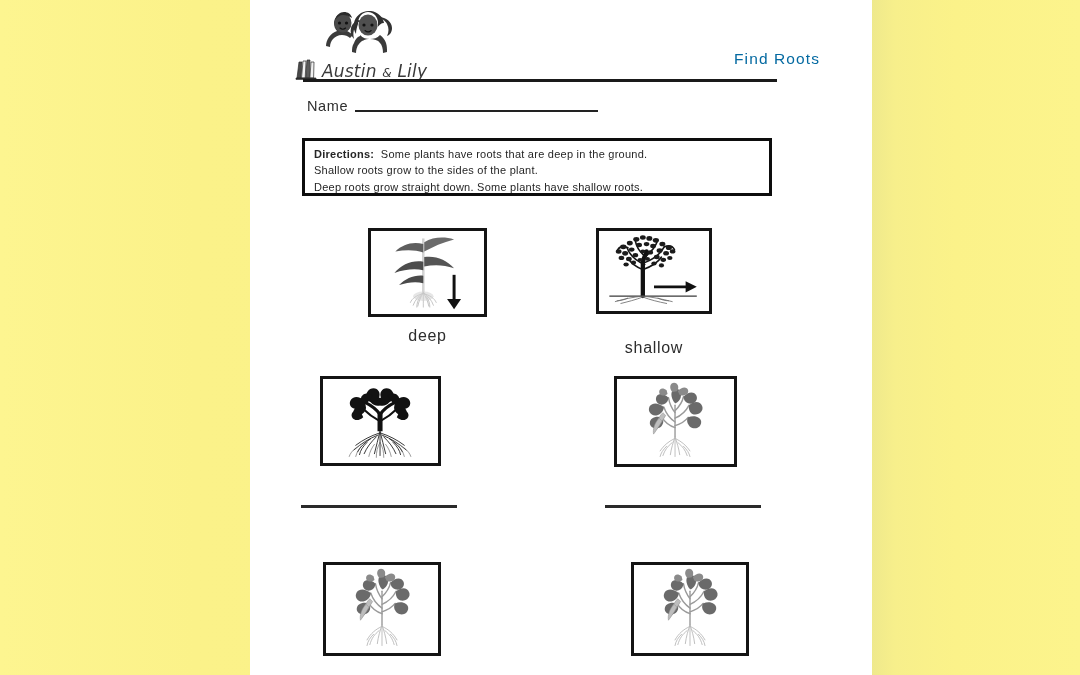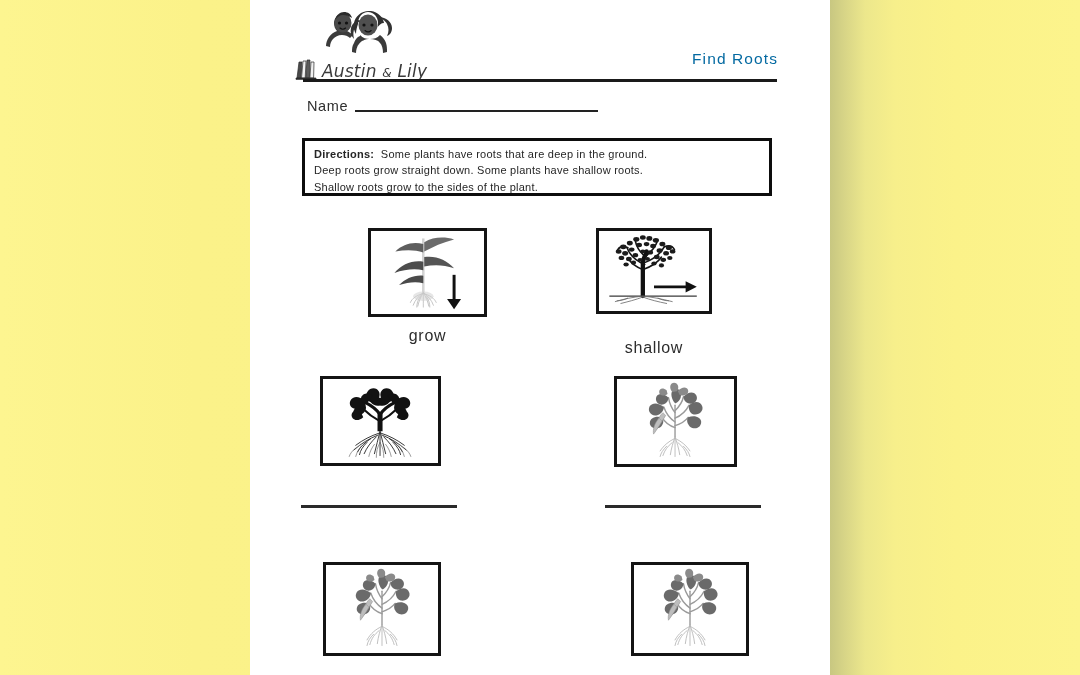--- a/index.html
+++ b/index.html
@@ -45,20 +45,21 @@
   }
 
   
   #sheet {
     position: absolute;
     top: 0;
     left: 250px;
     width: 580px;
     height: 675px;
     background: #ffffff;
+    padding-left: 42px;
   }
 
   
   .logo-block {
     position: absolute;
     left: 45px;
     top: 8px;
     width: 125px;
     height: 78px;
   }
@@ -228,22 +229,22 @@
   <div class="sheet-title">Find Roots</div>
   <div class="header-rule"></div>
 
   <div class="name-row">
     <span class="name-label">Name</span>
     <span class="name-blank"></span>
   </div>
 
   <div class="directions-box">
     <div class="dir-line"><span class="dir-strong">Directions:</span>&nbsp; <span>Some plants have roots that are deep in the ground.</span></div>
+    <div class="dir-line"><span>Shallow roots grow to the sides of the plant.</span></div>
     <div class="dir-line"><span>Deep roots grow straight down.  Some plants have shallow roots.</span></div>
-    <div class="dir-line"><span>Shallow roots grow to the sides of the plant.</span></div>
   </div>
 
   <div class="pic-frame" style="left:118px; top:228px; width:119px; height:89px;">
     <svg viewBox="0 0 119 89">
 
       <path d="M55 8 L55 66" stroke="#cfcfcf" stroke-width="2.6" fill="none"></path>
       <path d="M56 10 L56 66" stroke="#e6e6e6" stroke-width="1" fill="none"></path>
 
       <path d="M55 14 C44 11 33 14 25 22 C36 20 46 20 55 23 Z" fill="#5e5e5e"></path>
       <path d="M56 12 C66 6 78 6 88 9 C76 12 65 17 56 22 Z" fill="#6b6b6b"></path>
@@ -263,21 +264,21 @@
         <path d="M58 70 C61 74 62 78 62 82"></path>
       </g>
       <ellipse cx="55" cy="70" rx="11" ry="5" fill="#d2d2d2" opacity="0.55"></ellipse>
 
       <g>
         <path d="M88 47 L88 76" stroke="#111" stroke-width="3.2" fill="none"></path>
         <path d="M80.5 73 L88 84 L95.5 73 Z" fill="#111"></path>
       </g>
     </svg>
   </div>
-  <div class="pic-caption" style="left:118px; top:327px; width:119px;">grow</div>
+  <div class="pic-caption" style="left:118px; top:327px; width:119px;">deep</div>
 
   <div class="pic-frame" style="left:346px; top:228px; width:116px; height:86px;">
     <svg viewBox="0 0 116 86">
 
       <path d="M46 70 L46 34 C46 28 50 26 50 22" stroke="#111" stroke-width="4.6" fill="none" stroke-linecap="round"></path>
 
       <g stroke="#141414" stroke-width="1.7" fill="none" stroke-linecap="round">
         <path d="M48 36 C38 32 32 26 29 18"></path>
         <path d="M48 34 C58 30 65 25 69 17"></path>
         <path d="M49 28 C43 23 39 17 38 11"></path>

